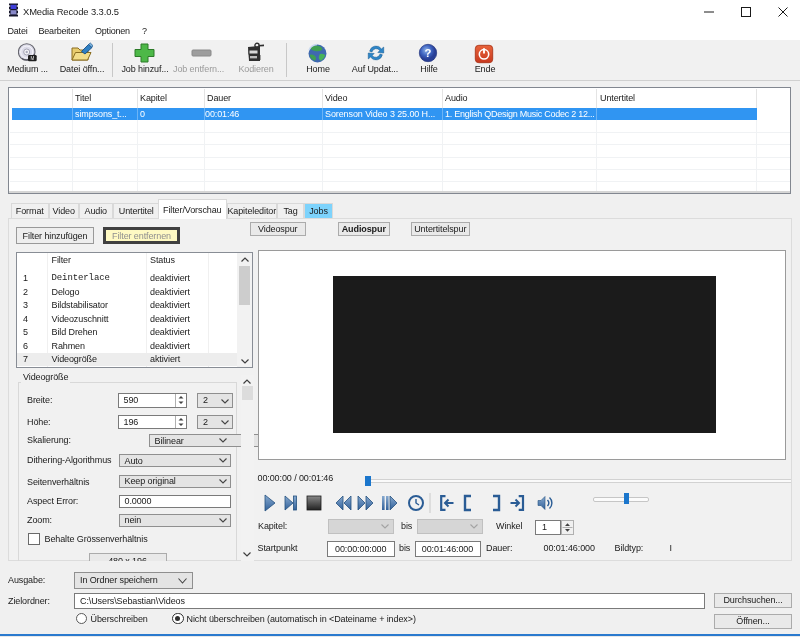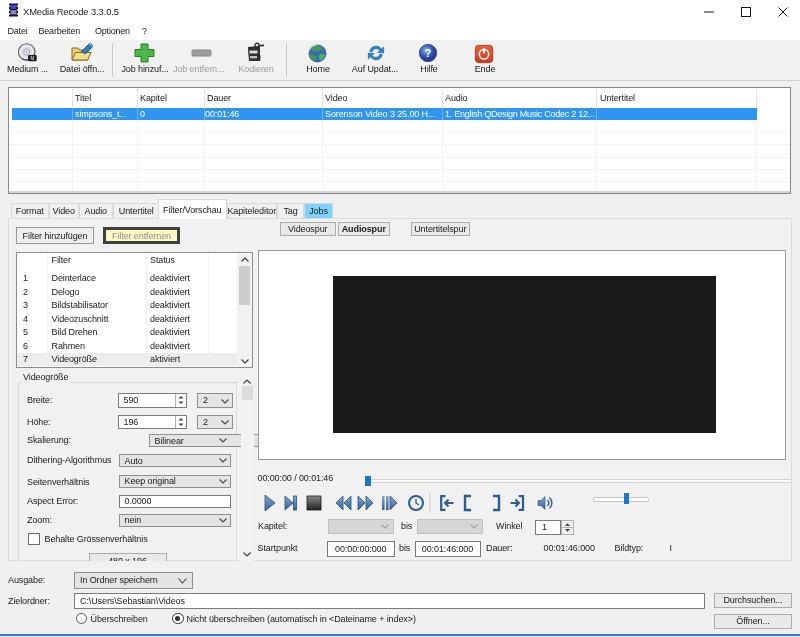--- a/index.html
+++ b/index.html
@@ -190,37 +190,37 @@
   <div class="abs ct" style="left:277px;top:203px;width:27px;height:15.5px;background:#f0f0f0;border:1px solid #d9d9d9;border-bottom:none;box-sizing:border-box;">Tag</div>
   <div class="abs ct" style="left:304px;top:203px;width:29px;height:15.5px;background:#7dd3fc;border:1px solid #d9d9d9;border-bottom:none;box-sizing:border-box;">Jobs</div>
 
   <div class="abs" style="left:8px;top:218px;width:784px;height:343px;background:#f1f1f1;border:1px solid #dcdcdc;box-sizing:border-box;"></div>
 
   <div class="abs ct" style="left:158px;top:199px;width:68.5px;height:20px;background:#ffffff;border:1px solid #d9d9d9;border-bottom:none;box-sizing:border-box;">Filter/Vorschau</div>
 
   <div class="abs btn" style="left:16px;top:227px;width:78px;height:17px;">Filter hinzufügen</div>
   <div class="abs btnD" style="left:103px;top:227px;width:77px;height:17px;">Filter entfernen</div>
 
-  <div class="abs btn2" style="left:280px;top:221.5px;width:55.5px;height:14px;">Videospur</div>
+  <div class="abs btn2" style="left:250px;top:221.5px;width:55.5px;height:14px;">Videospur</div>
   <div class="abs btn2" style="left:337.5px;top:221.5px;width:52.5px;height:14px;font-weight:bold;">Audiospur</div>
   <div class="abs btn2" style="left:411px;top:221.5px;width:58.5px;height:14px;">Untertitelspur</div>
 
   <div class="abs" style="left:16px;top:252px;width:237px;height:116px;background:#ffffff;border:1px solid #888d95;box-sizing:border-box;"></div>
   <div class="abs" style="left:47px;top:253px;width:1px;height:114px;background:#f0f0f0;"></div>
   <div class="abs" style="left:145.5px;top:253px;width:1px;height:114px;background:#f0f0f0;"></div>
   <div class="abs" style="left:208px;top:253px;width:1px;height:114px;background:#f0f0f0;"></div>
   <div class="abs" style="left:51.5px;top:252px;height:16px;line-height:16px;">Filter</div>
   <div class="abs" style="left:150px;top:252px;height:16px;line-height:16px;">Status</div>
 
   <div class="abs" style="left:17px;top:352.5px;width:220px;height:13.5px;background:#ededed;"></div>
 
   <div class="abs" style="left:17px;top:272px;width:220px;">
     <div style="height:13.5px;line-height:13.5px;position:relative;">
         <span style="position:absolute;left:6px;">1</span>
-        <span style="position:absolute;left:34.5px;">Deinterlace</span>
+        <span style="position:absolute;left:34.5px;font-family:Liberation Mono, monospace;">Deinterlace</span>
         <span style="position:absolute;left:133px;">deaktiviert</span>
       </div>
     <div style="height:13.5px;line-height:13.5px;position:relative;">
         <span style="position:absolute;left:6px;">2</span>
         <span style="position:absolute;left:34.5px;">Delogo</span>
         <span style="position:absolute;left:133px;">deaktiviert</span>
       </div>
     <div style="height:13.5px;line-height:13.5px;position:relative;">
         <span style="position:absolute;left:6px;">3</span>
         <span style="position:absolute;left:34.5px;">Bildstabilisator</span>

